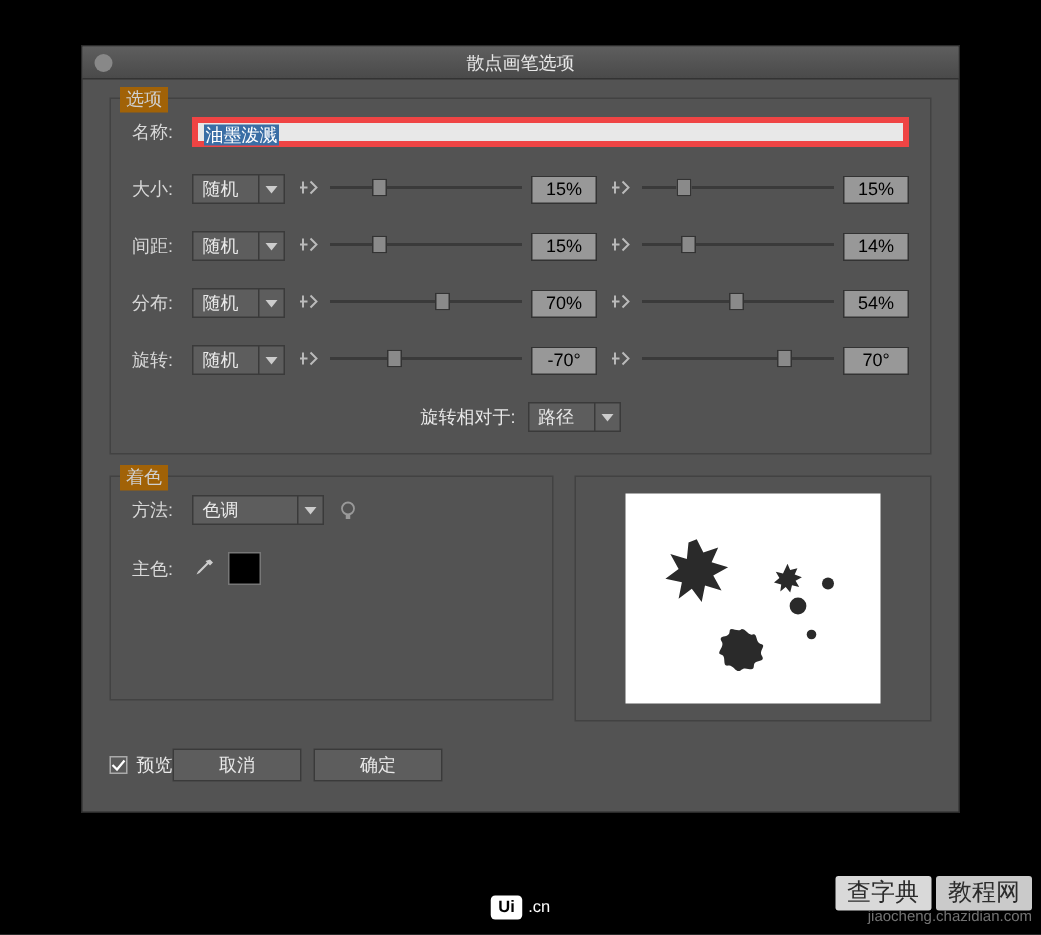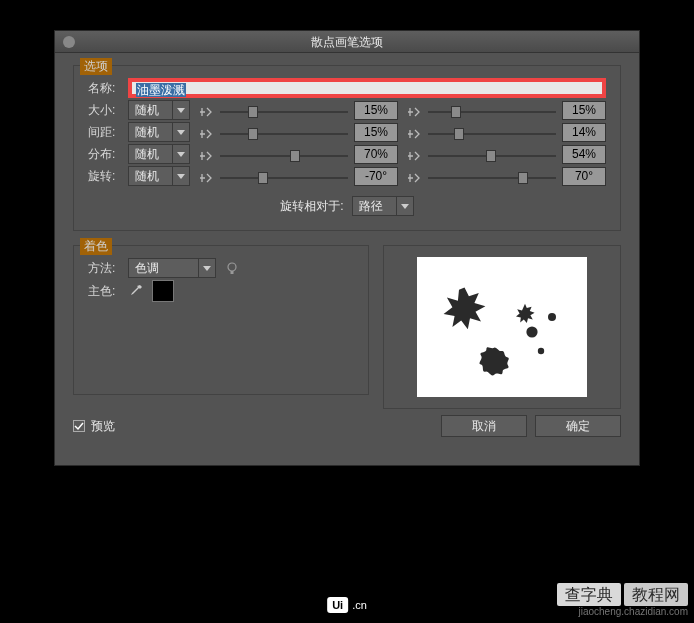--- a/index.html
+++ b/index.html
@@ -1,46 +1,46 @@
 <!DOCTYPE html>
 <html><head>
 <meta charset="utf-8">
 <style>
 *{box-sizing:border-box;margin:0;padding:0;font-family:"Microsoft YaHei","SimSun",sans-serif;font-size:12px;color:#e8e8e8}
 body{background:#000;width:694px;height:623px;position:relative;overflow:hidden}
-.dialog{position:absolute;left:54px;top:30px;width:586px;height:436px;background:#535353;box-shadow:0 10px 30px rgba(0,0,0,.7);border:1px solid #2a2a2a}
+.dialog{position:absolute;left:54px;top:30px;width:586px;height:512px;background:#535353;box-shadow:0 10px 30px rgba(0,0,0,.7);border:1px solid #2a2a2a}
 .titlebar{height:22px;background:linear-gradient(#5e5e5e,#4a4a4a);border-bottom:1px solid #333;text-align:center;line-height:22px;font-size:13px;color:#ddd;position:relative}
 .traffic{position:absolute;left:8px;top:5px;width:12px;height:12px;border-radius:50%;background:#888}
 .content{padding:12px 18px 14px 18px}
 .fieldset{border:1px solid #424242;padding:12px 14px 14px 14px;position:relative;margin-bottom:14px}
 .legend{position:absolute;top:-8px;left:6px;background:#a16207;padding:0 4px;color:#cfcfcf}
-.row{display:flex;align-items:center;gap:8px;margin-bottom:2px}
+.row{display:flex;align-items:center;gap:8px;margin-bottom:18px}
 .lbl{width:32px;text-align:left;color:#d8d8d8}
 .name-input{flex:1;height:20px;background:#e8e8e8;border:4px solid #ef4444;padding:0 4px;color:#000}
 .name-input span{background:#3a6ea5;color:#fff;padding:0 1px}
 .select{display:flex;align-items:stretch;height:20px}
 .select .sval{width:44px;background:#5d5d5d;border:1px solid #3a3a3a;border-right:none;line-height:18px;padding:0 6px;color:#e8e8e8}
 .select .sarrow{width:18px;background:#5d5d5d;border:1px solid #3a3a3a;display:flex;align-items:center;justify-content:center}
 .tri{width:0;height:0;border-left:4px solid transparent;border-right:4px solid transparent;border-top:5px solid #ccc}
-.slider-group{display:flex;align-items:flex-end;gap:6px;flex:1}
+.slider-group{display:flex;align-items:flex-start;gap:6px;flex:1}
 .link-icon{width:16px;height:16px;position:relative}
 .link-icon svg{width:16px;height:16px}
 .slider{flex:1;height:16px;position:relative}
 .track{position:absolute;left:0;right:0;top:7px;height:2px;background:#3a3a3a}
 .thumb{position:absolute;top:2px;width:10px;height:12px;background:#8a8a8a;border:1px solid #333}
 .valbox{width:44px;height:19px;background:#989898;border:1px solid #333;color:#000;text-align:center;line-height:17px}
 .sub-row{display:flex;align-items:center;justify-content:center;gap:8px;margin-top:10px}
 .color-section{display:flex;gap:14px}
 .fieldset.coloring{flex:0 0 296px;min-height:150px}
 .preview-box{flex:1;border:1px solid #424242;display:flex;align-items:center;justify-content:center;padding:8px}
 .preview-canvas{width:170px;height:140px;background:#fff;position:relative}
 .bulb{width:16px;height:16px;display:flex;align-items:center;justify-content:center}
 .swatch{width:22px;height:22px;background:#000;border:1px solid #777}
 .eyedrop{width:16px;height:16px}
-.footer{display:flex;align-items:center;justify-content:space-between;margin-top:6px}
+.footer{display:flex;align-items:center;margin-top:18px}
 .chk{display:flex;align-items:center;gap:6px}
 .chk-box{width:12px;height:12px;border:1px solid #aaa;display:flex;align-items:center;justify-content:center;background:#5a5a5a}
 .chk-box svg{width:10px;height:10px}
 .btns{display:flex;gap:8px}
 .btn{width:86px;height:22px;background:#5d5d5d;border:1px solid #3a3a3a;text-align:center;line-height:20px;color:#e8e8e8;cursor:pointer}
 .splat{position:absolute;fill:#2a2a2a}
 .watermark{position:absolute;right:6px;bottom:6px;display:flex;align-items:center;gap:6px;opacity:.85}
 .wm-box{background:#fff;color:#333;padding:3px 8px;border-radius:2px;font-size:16px}
 .wm-url{color:#888;font-size:10px}
 .ui-logo{position:absolute;left:50%;bottom:10px;transform:translateX(-50%);display:flex;align-items:center;gap:4px}

